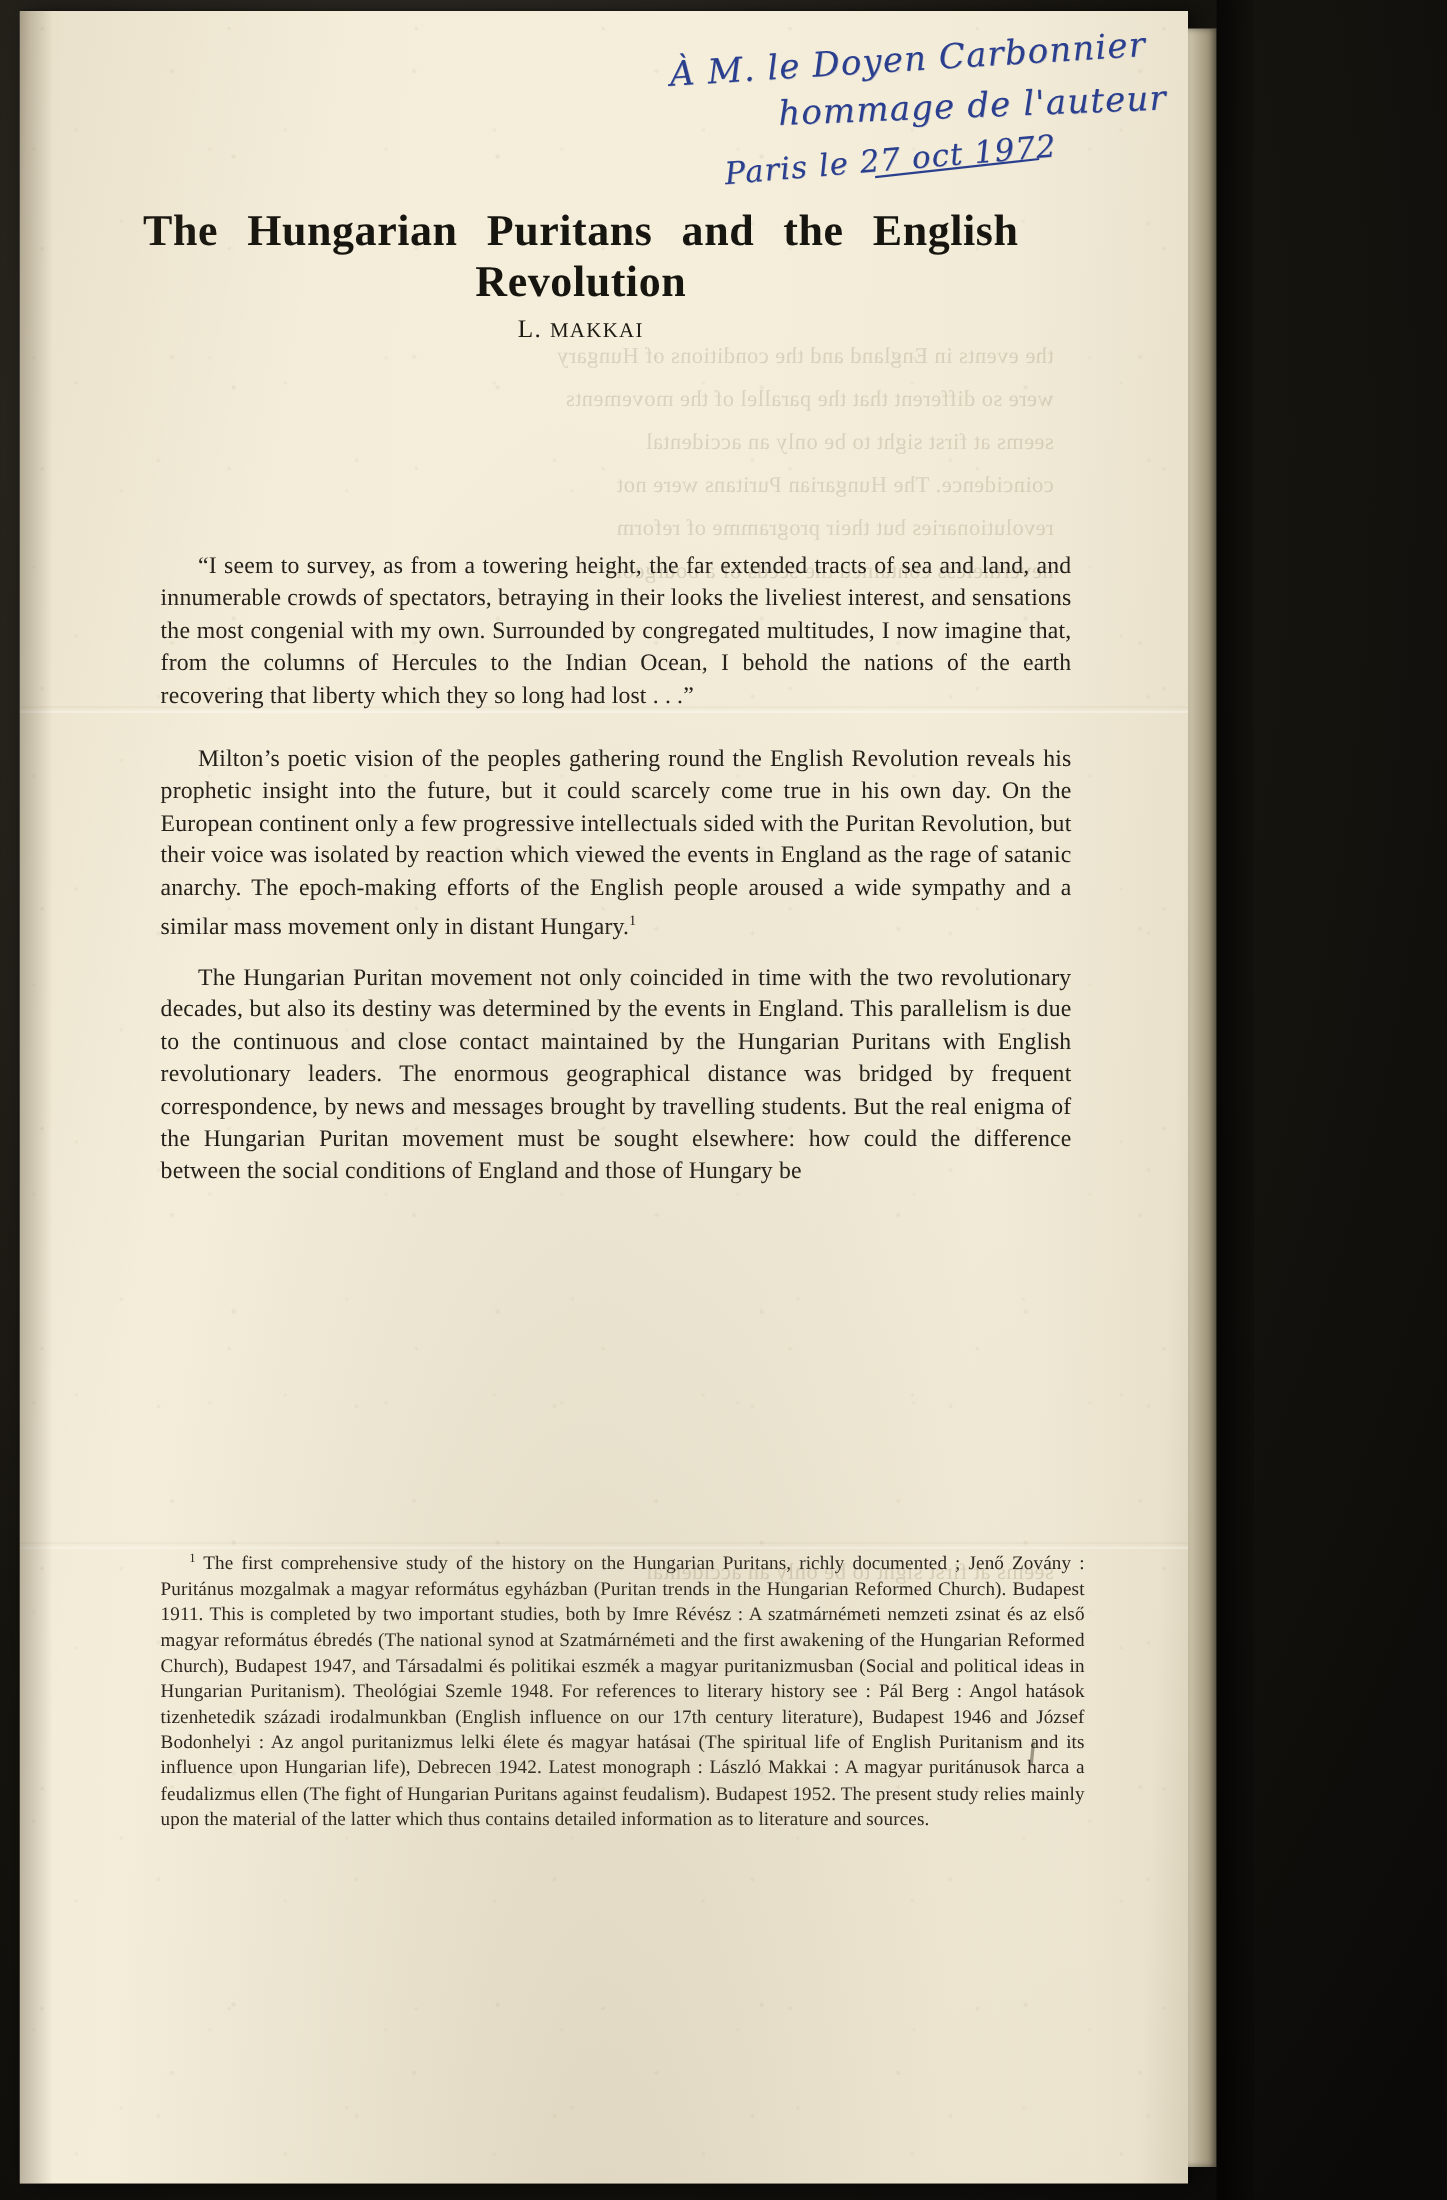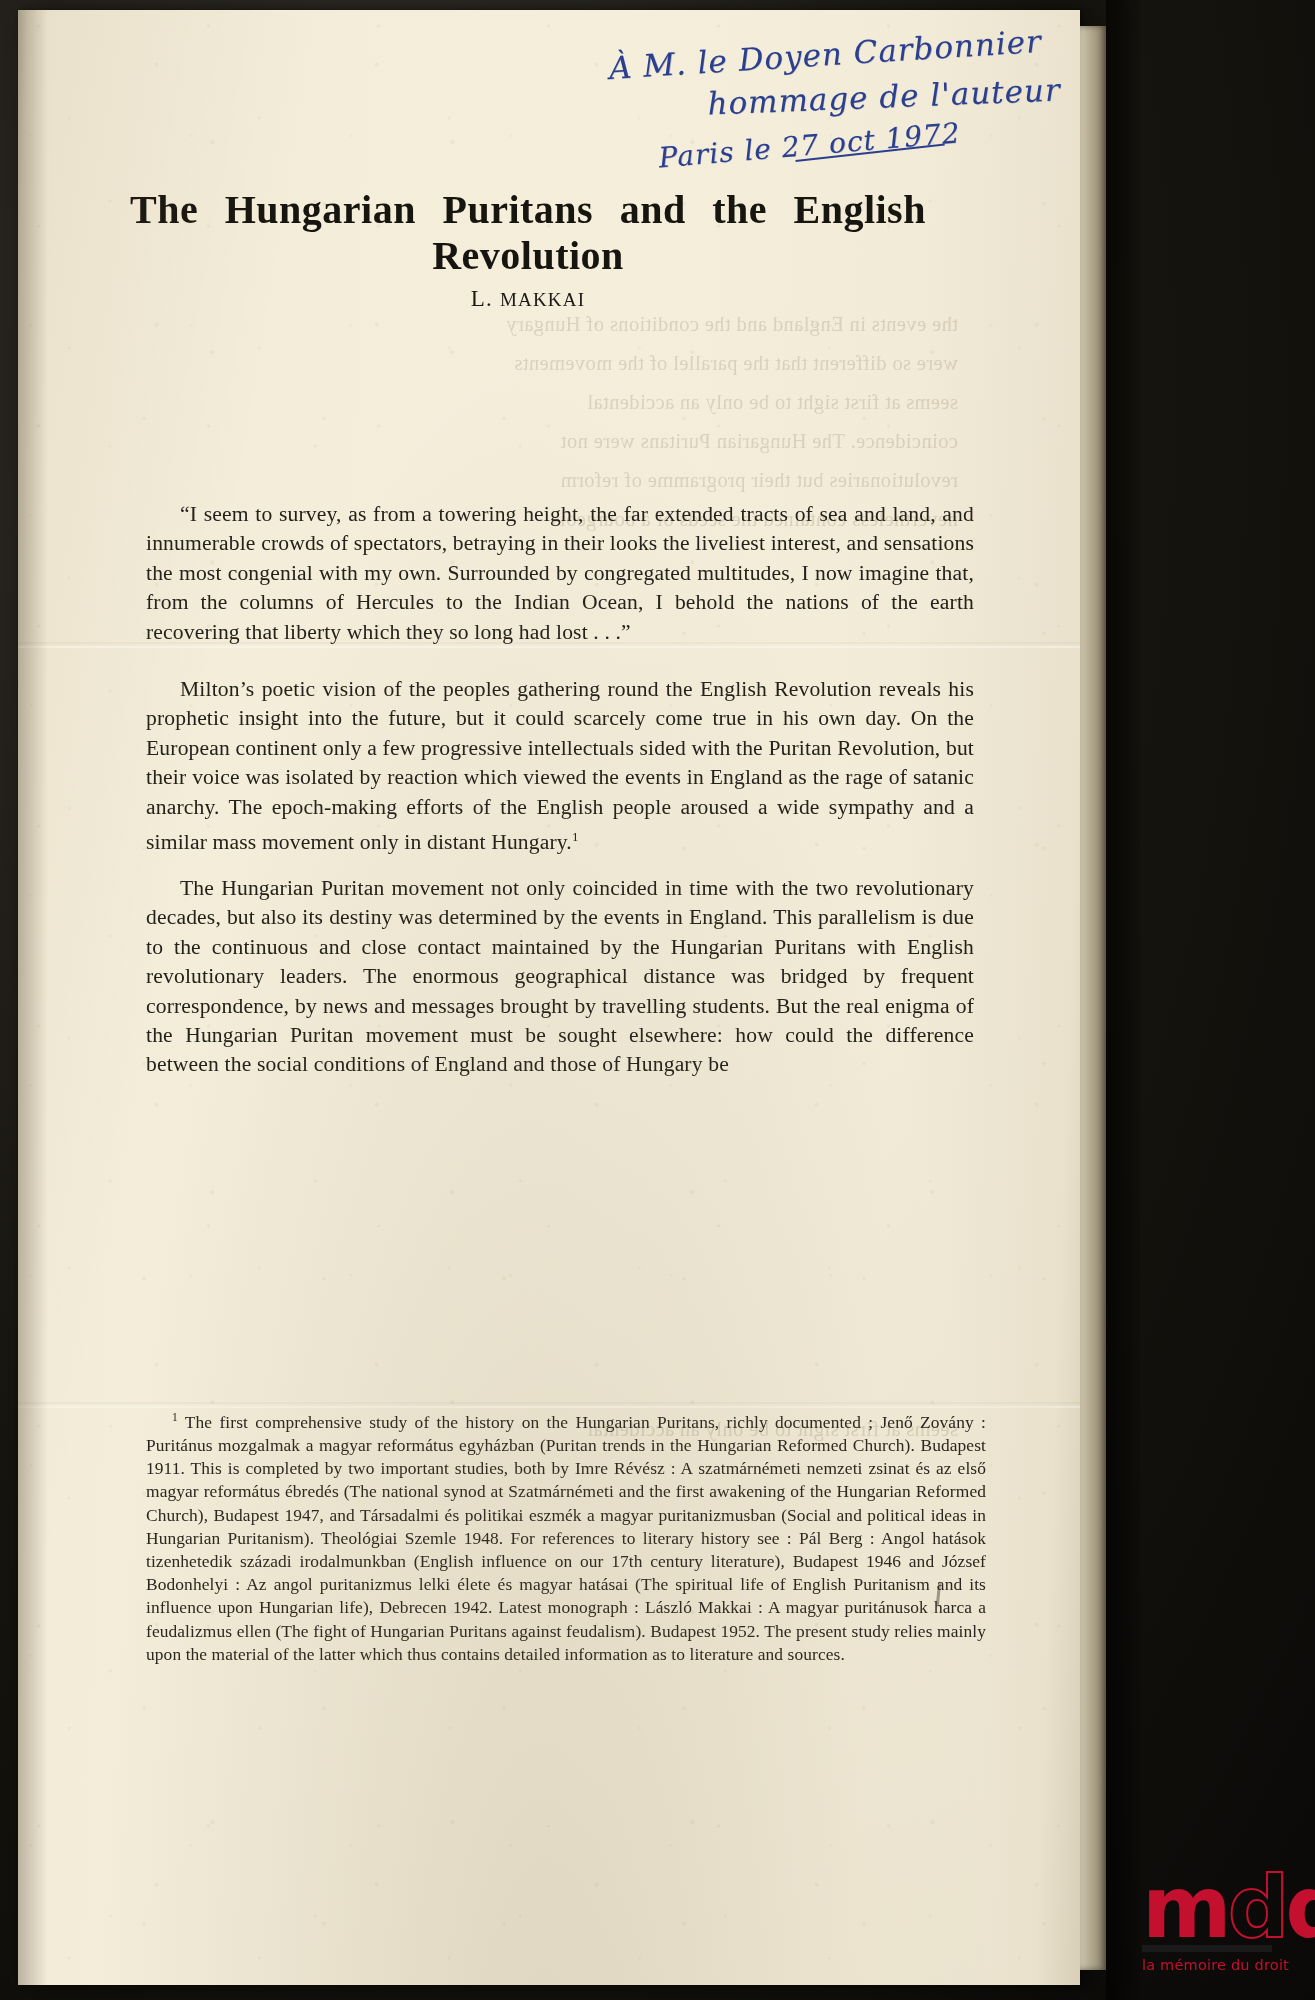--- a/index.html
+++ b/index.html
@@ -298,19 +298,14 @@
 
       <div id="margin-tick"></div>
 
     </div>
   </div>
 
   <div id="gutter"></div>
   <div id="edge-stack"></div>
   <div id="edge-shadow"></div>
 
-  <div id="logo">
-    <span class="mark"><span>m</span><span class="hollow">d</span><span>d</span></span>
-    <span class="bar"></span>
-    <span class="tag">la mémoire du droit</span>
-  </div>
 
 </div>
 
 </body></html>

